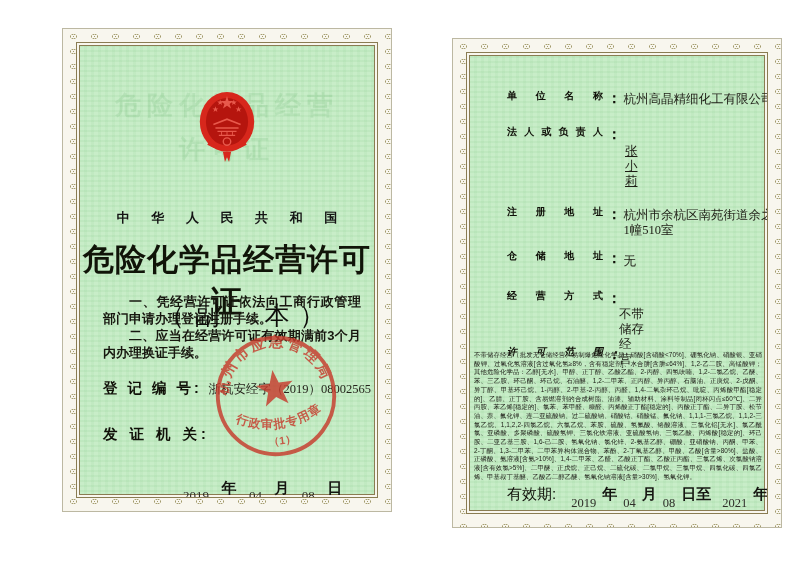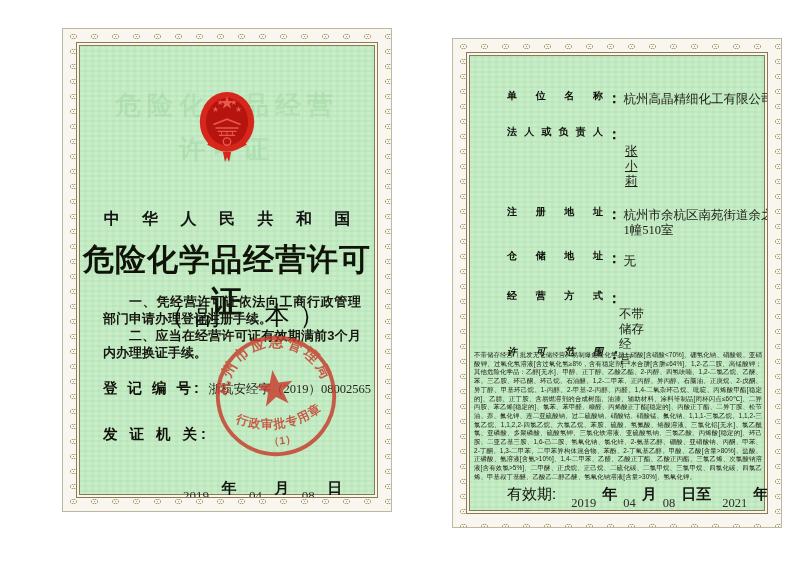--- a/index.html
+++ b/index.html
@@ -38,21 +38,21 @@
   .wmark{
     position:absolute;left:0;right:0;top:40px;
     font-size:26px;line-height:44px;letter-spacing:6px;text-align:center;
     color:#3f9a48;opacity:.12;font-weight:700;pointer-events:none;white-space:pre-line;
   }
 
   
   .emblem{position:absolute;left:50%;top:46px;transform:translateX(-50%);}
   .country{
     position:absolute;left:0;right:0;top:166px;text-align:center;
-    font-size:16px;font-weight:700;letter-spacing:9px;color:#141414;text-indent:9px;
+    font-size:13px;font-weight:700;letter-spacing:9px;color:#141414;text-indent:9px;
   }
   .cert-title{
     position:absolute;left:0;right:0;top:196px;text-align:center;
     font-size:31px;font-weight:700;letter-spacing:1px;color:#101408;
     font-family:"Liberation Sans","DejaVu Sans",sans-serif;
   }
   .notice{position:absolute;left:26px;right:16px;top:250px;color:#17170f;}
   .notice p{margin:0;font-size:13px;line-height:17px;text-indent:2em;text-align:justify;font-weight:bold;}
   .copy-type{
     position:absolute;left:0;right:0;top:256px;text-align:center;text-indent:40px;

